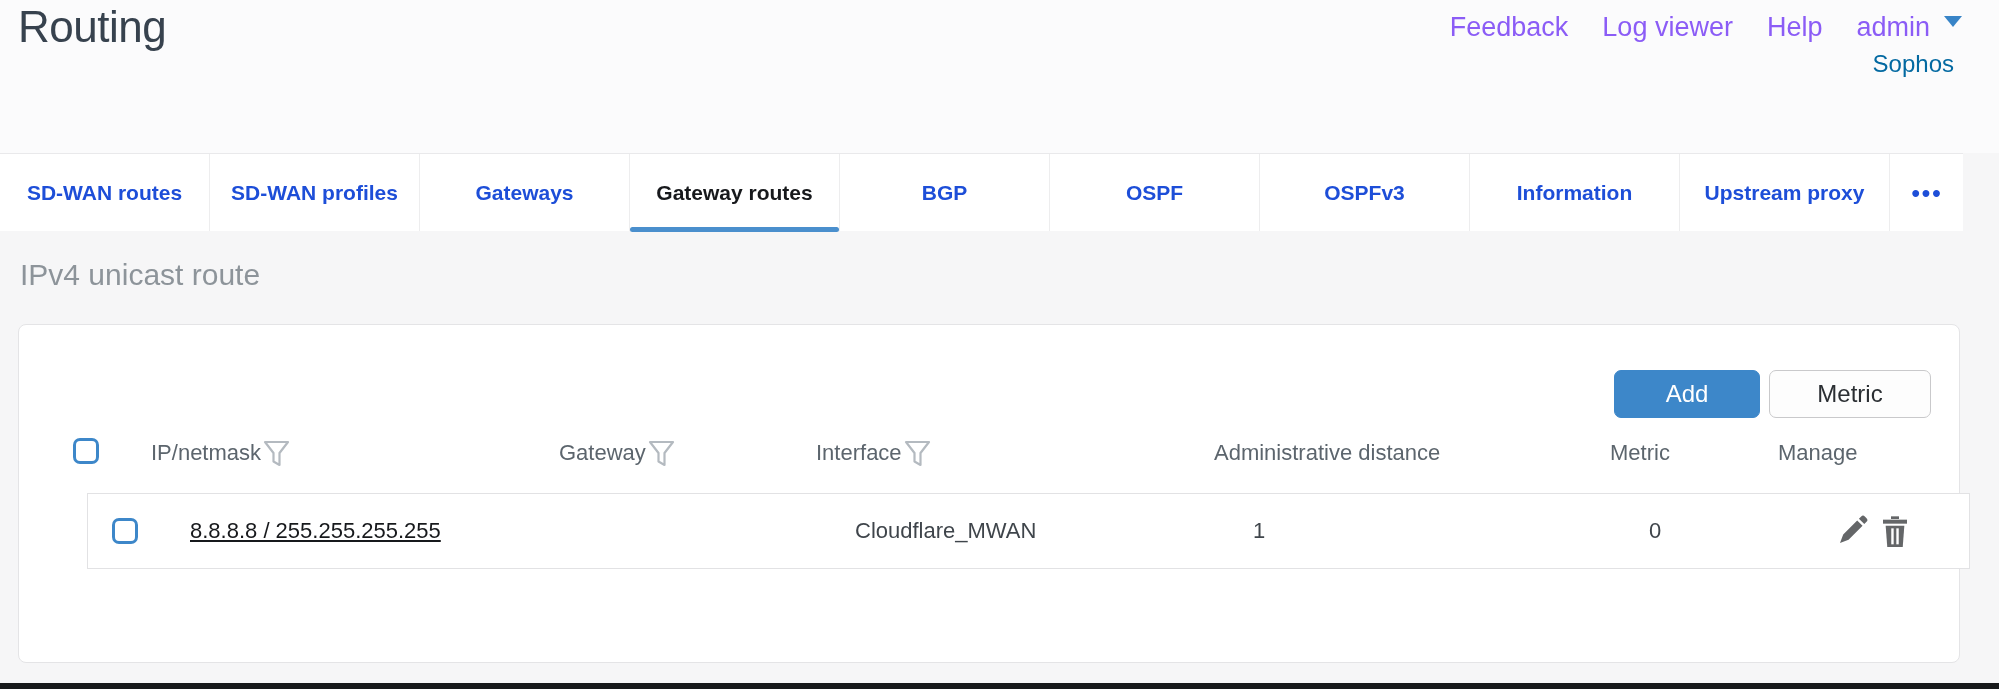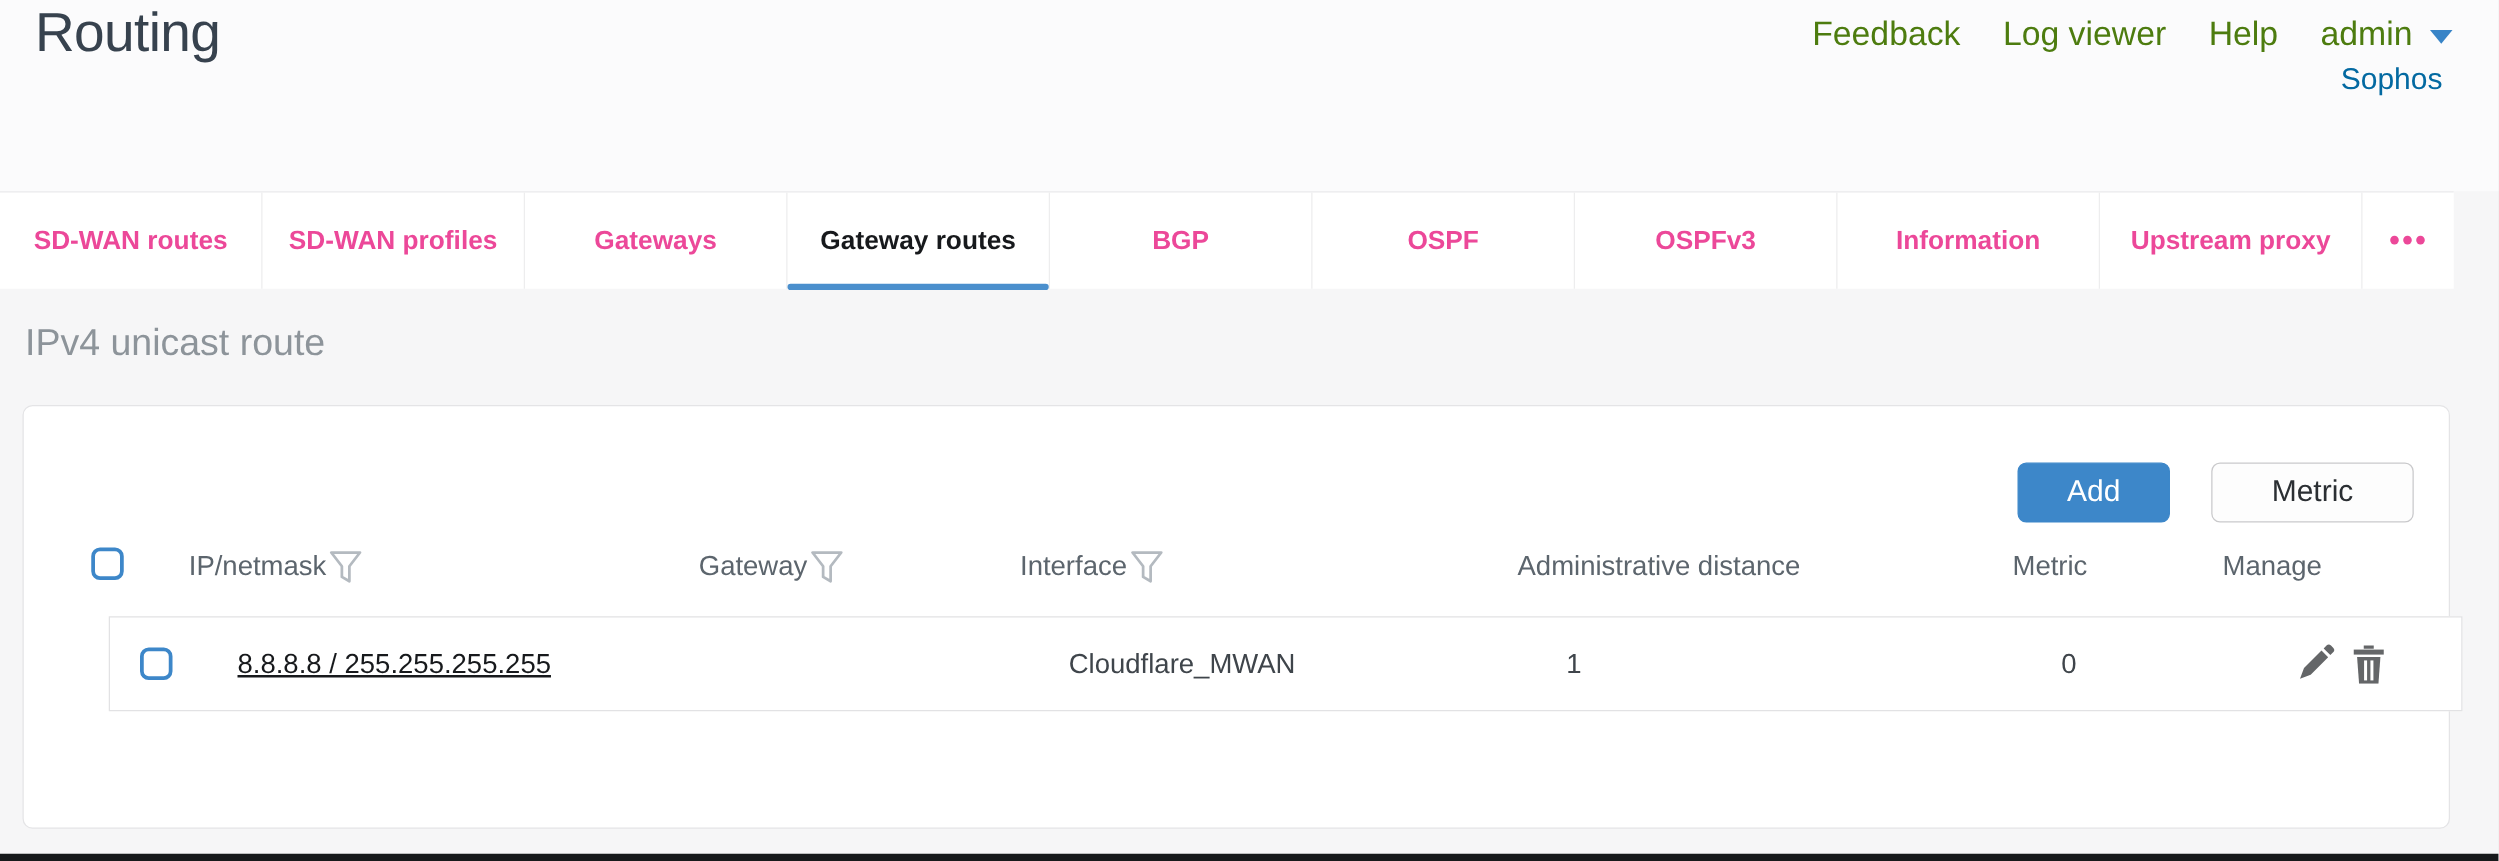--- a/index.html
+++ b/index.html
@@ -4,38 +4,38 @@
 <style>
   html,body{margin:0;padding:0;background:#e9e9ea;}
   .page{
     position:relative;width:1999px;height:689px;overflow:hidden;
     background:#f6f6f7;
     font-family:"Liberation Sans","DejaVu Sans",sans-serif;
     -webkit-font-smoothing:antialiased;
   }
   
   .top-header{position:absolute;left:0;top:0;width:1999px;height:153px;background:#fbfbfc;}
-  .page-title{position:absolute;left:18px;top:2px;font-size:44px;font-weight:400;color:#37424e;letter-spacing:-.5px;margin-left:10px;}
+  .page-title{position:absolute;left:18px;top:2px;font-size:44px;font-weight:400;color:#37424e;letter-spacing:-.5px;}
   .top-right{position:absolute;right:37px;top:12px;text-align:right;}
   .top-links{display:flex;align-items:center;gap:34px;justify-content:flex-end;}
-  .top-link{font-size:27px;color:#4d7c0f;cursor:pointer;text-decoration:none;display:flex;align-items:center;gap:10px;}
+  .top-link{font-size:27px;color:#8b5cf6;cursor:pointer;text-decoration:none;display:flex;align-items:flex-start;gap:10px;}
   .caret{width:0;height:0;border-left:9px solid transparent;border-right:9px solid transparent;border-top:11px solid #3884c7;margin-left:4px;margin-top:4px;}
   .brand{margin-top:7px;font-size:24px;color:#0369a1;padding-right:8px;}
   
   .tabbar{position:absolute;left:0;top:153px;width:1963px;height:78px;background:#ffffff;border-top:1px solid #e9e9eb;display:flex;box-sizing:border-box;}
-  .tab{position:relative;width:210px;flex:none;display:flex;align-items:center;justify-content:center;border-right:1px solid #ededee;font-size:21px;font-weight:700;color:#ec4899;cursor:pointer;box-sizing:border-box;}
+  .tab{position:relative;width:210px;flex:none;display:flex;align-items:center;justify-content:center;border-right:1px solid #ededee;font-size:21px;font-weight:700;color:#1d4ed8;cursor:pointer;box-sizing:border-box;}
   .tab.active{color:#17191c;}
   .tab.active .underline{position:absolute;left:0;right:0;bottom:-1px;height:5px;background:#4a8fcd;border-radius:3px;}
   .tab.overflow{width:74px;border-right:none;font-size:24px;letter-spacing:2px;}
   
   .section-title{position:absolute;left:20px;top:258px;font-size:30px;font-weight:400;color:#8d949a;}
   .panel{position:absolute;left:18px;top:324px;width:1942px;height:339px;background:#ffffff;border:1px solid #e4e4e6;border-radius:8px;box-sizing:border-box;}
   
   .btn{position:absolute;top:45px;height:48px;border-radius:7px;font-size:24px;display:flex;align-items:center;justify-content:center;cursor:pointer;box-sizing:border-box;font-family:inherit;}
-  .btn-add{left:1595px;width:122px;background:#3d87c9;color:#ffffff;border:1px solid #3d87c9;}
+  .btn-add{left:1595px;width:146px;background:#3d87c9;color:#ffffff;border:1px solid #3d87c9;}
   .btn-delete{left:1750px;width:162px;background:#fdfdfd;color:#2b2f33;border:1px solid #c9c9cb;}
   
   .thead{position:absolute;left:0;top:112px;right:0;height:32px;}
   .hcell{position:absolute;font-size:22px;color:#5c656d;white-space:nowrap;display:flex;align-items:center;gap:2px;line-height:32px;}
   .checkbox{width:26px;height:26px;border:3px solid #3d87c9;border-radius:7px;background:#fff;box-sizing:border-box;cursor:pointer;}
   .cb-head{position:absolute;left:54px;top:1px;}
   .filter-icon{cursor:pointer;display:inline-flex;margin-top:2px;}
   
   .trow{position:absolute;left:30px;top:168px;width:1883px;height:76px;border:1px solid #e2e2e4;background:#fff;box-sizing:border-box;margin-left:38px;}
   .rcell{position:absolute;top:50%;transform:translateY(-50%);font-size:22px;color:#3f454b;white-space:nowrap;}

